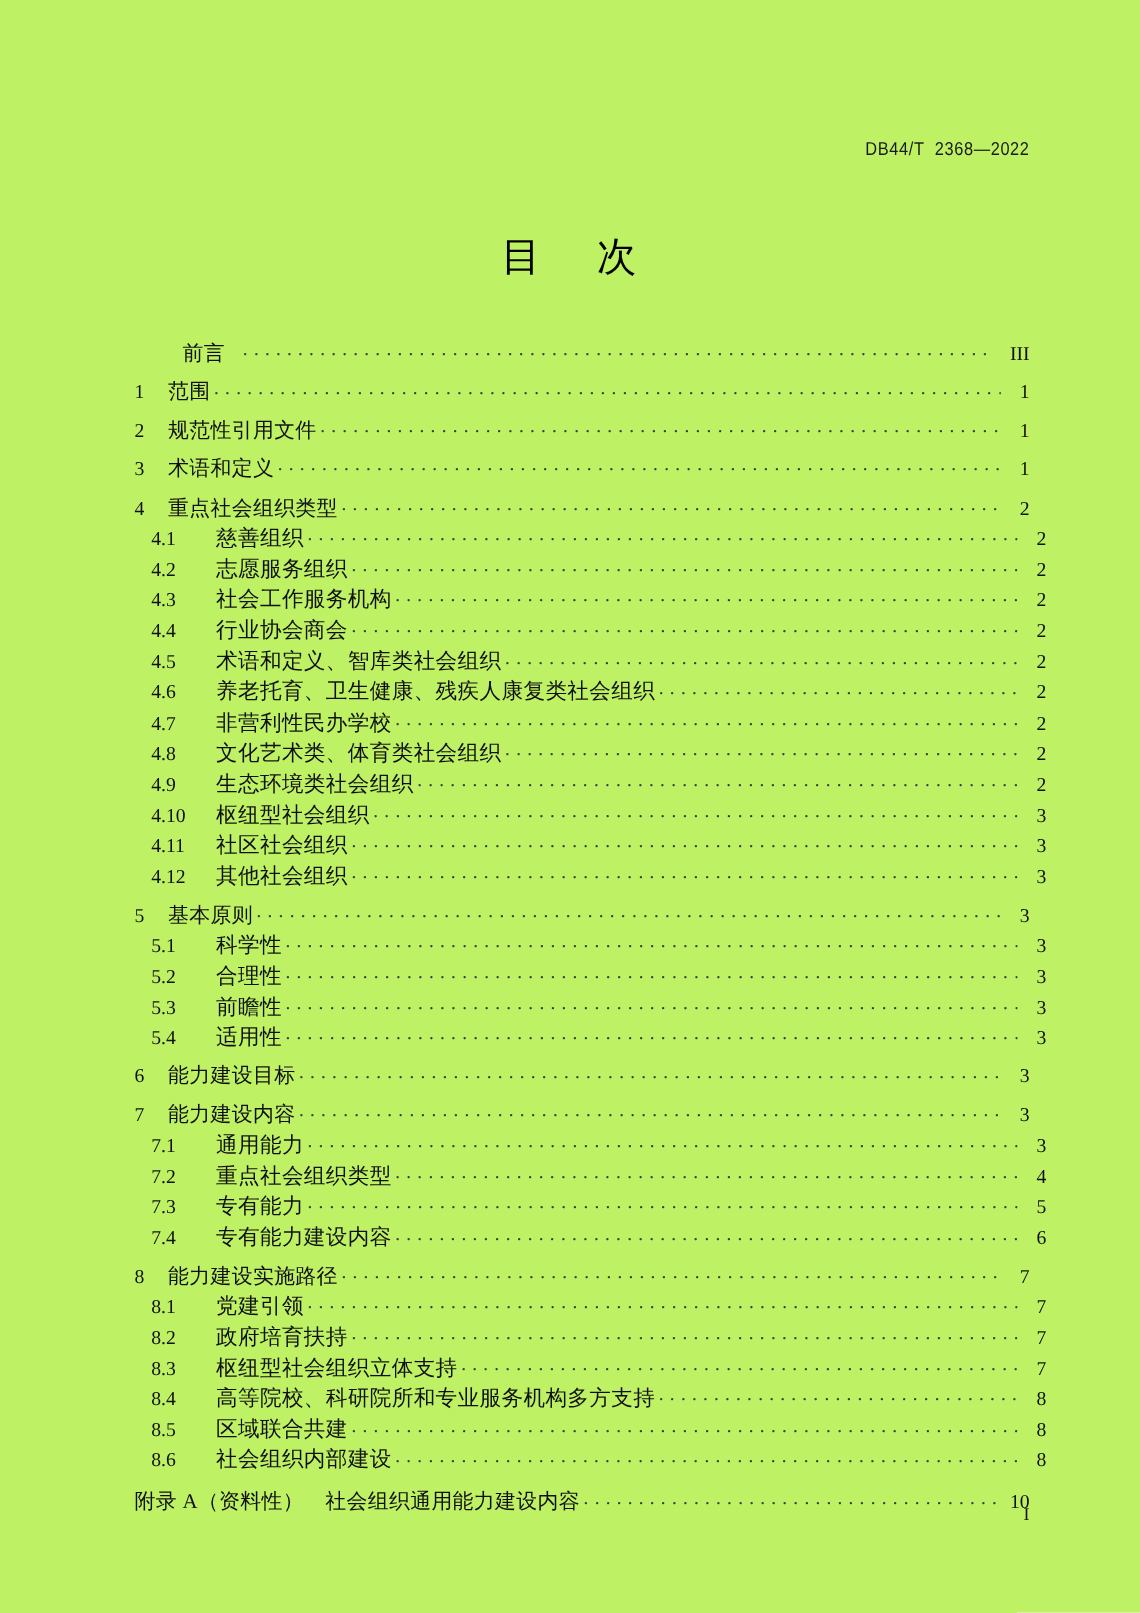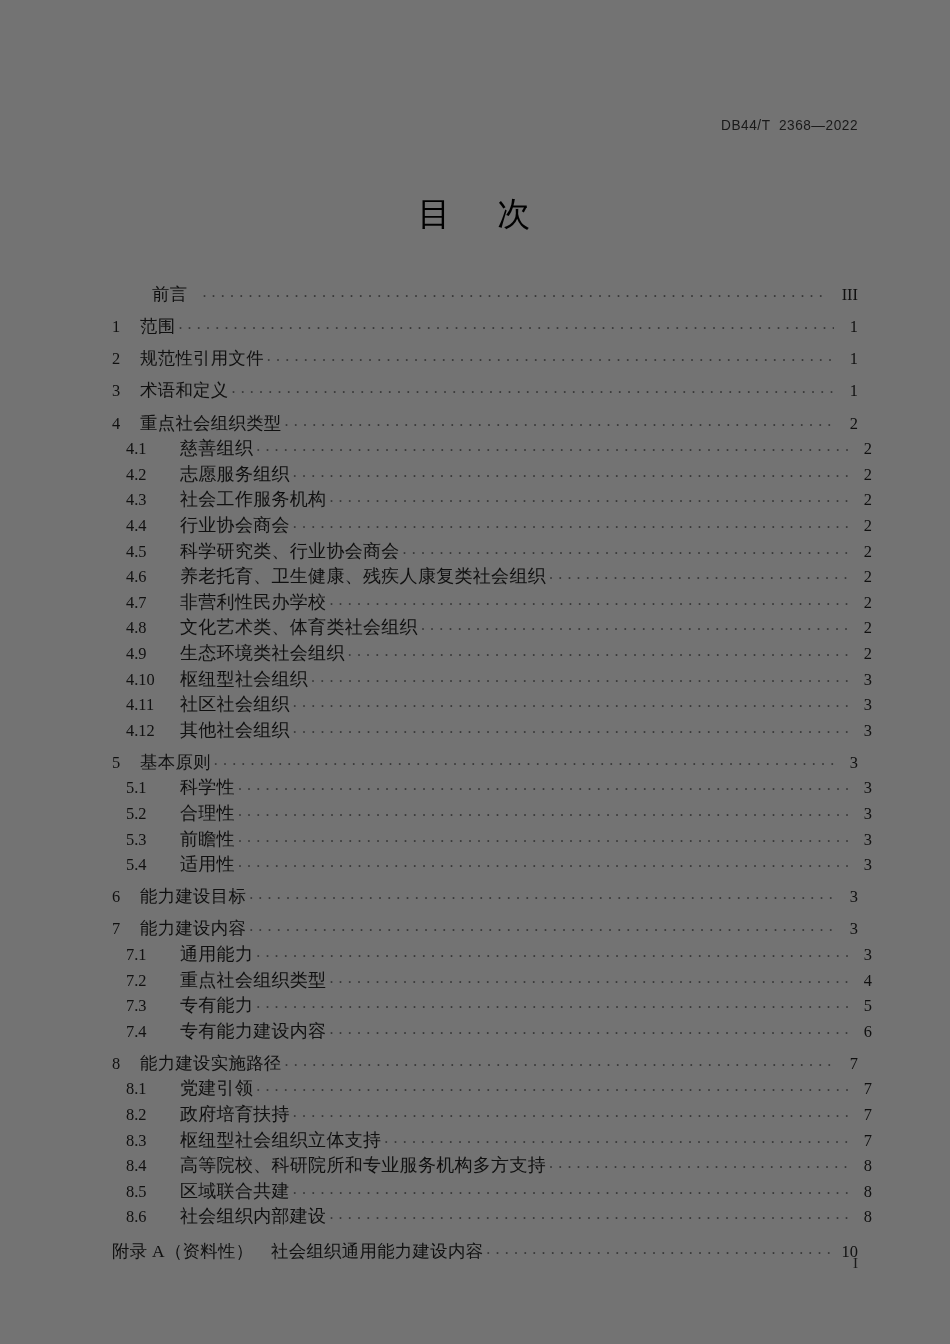--- a/index.html
+++ b/index.html
@@ -9,21 +9,21 @@
   }
   body {
     font-family: "Liberation Serif", "DejaVu Serif", serif;
     color: #000000;
   }
   .page {
     position: relative;
     width: 950px;
     height: 1344px;
     margin: 0 auto;
-    background: #737373;
+    background: #bef264;
     overflow: hidden;
     box-sizing: border-box;
   }
 
   
   .running-header {
     position: absolute;
     top: 116px;
     left: 0;
     right: 92px;
@@ -148,21 +148,21 @@
   <div class="toc" id="toc-list">
       <div class="toc-entry lvl1 first"><span class="toc-num"></span><span class="toc-label">前言</span><span class="toc-leader"></span><span class="toc-page">III</span></div>
       <div class="toc-entry lvl1"><span class="toc-num">1</span><span class="toc-label">范围</span><span class="toc-leader"></span><span class="toc-page">1</span></div>
       <div class="toc-entry lvl1"><span class="toc-num">2</span><span class="toc-label">规范性引用文件</span><span class="toc-leader"></span><span class="toc-page">1</span></div>
       <div class="toc-entry lvl1"><span class="toc-num">3</span><span class="toc-label">术语和定义</span><span class="toc-leader"></span><span class="toc-page">1</span></div>
       <div class="toc-entry lvl1"><span class="toc-num">4</span><span class="toc-label">重点社会组织类型</span><span class="toc-leader"></span><span class="toc-page">2</span></div>
       <div class="toc-entry lvl2"><span class="toc-num">4.1</span><span class="toc-label">慈善组织</span><span class="toc-leader"></span><span class="toc-page">2</span></div>
       <div class="toc-entry lvl2"><span class="toc-num">4.2</span><span class="toc-label">志愿服务组织</span><span class="toc-leader"></span><span class="toc-page">2</span></div>
       <div class="toc-entry lvl2"><span class="toc-num">4.3</span><span class="toc-label">社会工作服务机构</span><span class="toc-leader"></span><span class="toc-page">2</span></div>
       <div class="toc-entry lvl2"><span class="toc-num">4.4</span><span class="toc-label">行业协会商会</span><span class="toc-leader"></span><span class="toc-page">2</span></div>
-      <div class="toc-entry lvl2"><span class="toc-num">4.5</span><span class="toc-label">科学研究类、行业协会商会</span><span class="toc-leader"></span><span class="toc-page">2</span></div>
+      <div class="toc-entry lvl2"><span class="toc-num">4.5</span><span class="toc-label">术语和定义、智库类社会组织</span><span class="toc-leader"></span><span class="toc-page">2</span></div>
       <div class="toc-entry lvl2"><span class="toc-num">4.6</span><span class="toc-label">养老托育、卫生健康、残疾人康复类社会组织</span><span class="toc-leader"></span><span class="toc-page">2</span></div>
       <div class="toc-entry lvl2"><span class="toc-num">4.7</span><span class="toc-label">非营利性民办学校</span><span class="toc-leader"></span><span class="toc-page">2</span></div>
       <div class="toc-entry lvl2"><span class="toc-num">4.8</span><span class="toc-label">文化艺术类、体育类社会组织</span><span class="toc-leader"></span><span class="toc-page">2</span></div>
       <div class="toc-entry lvl2"><span class="toc-num">4.9</span><span class="toc-label">生态环境类社会组织</span><span class="toc-leader"></span><span class="toc-page">2</span></div>
       <div class="toc-entry lvl2"><span class="toc-num">4.10</span><span class="toc-label">枢纽型社会组织</span><span class="toc-leader"></span><span class="toc-page">3</span></div>
       <div class="toc-entry lvl2"><span class="toc-num">4.11</span><span class="toc-label">社区社会组织</span><span class="toc-leader"></span><span class="toc-page">3</span></div>
       <div class="toc-entry lvl2"><span class="toc-num">4.12</span><span class="toc-label">其他社会组织</span><span class="toc-leader"></span><span class="toc-page">3</span></div>
       <div class="toc-entry lvl1"><span class="toc-num">5</span><span class="toc-label">基本原则</span><span class="toc-leader"></span><span class="toc-page">3</span></div>
       <div class="toc-entry lvl2"><span class="toc-num">5.1</span><span class="toc-label">科学性</span><span class="toc-leader"></span><span class="toc-page">3</span></div>
       <div class="toc-entry lvl2"><span class="toc-num">5.2</span><span class="toc-label">合理性</span><span class="toc-leader"></span><span class="toc-page">3</span></div>

